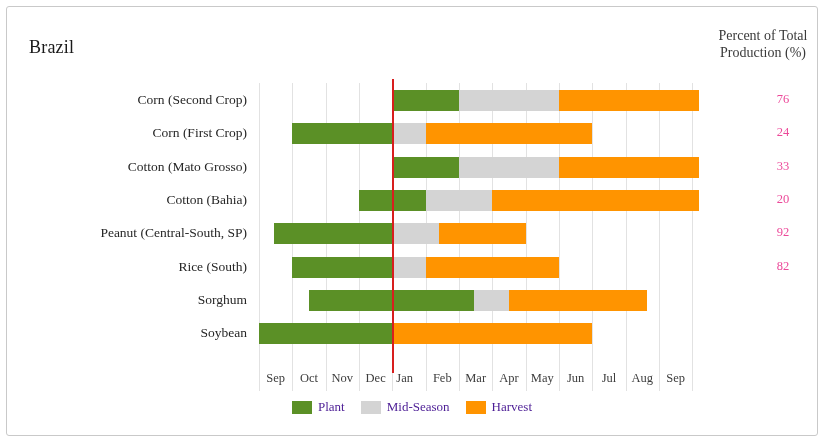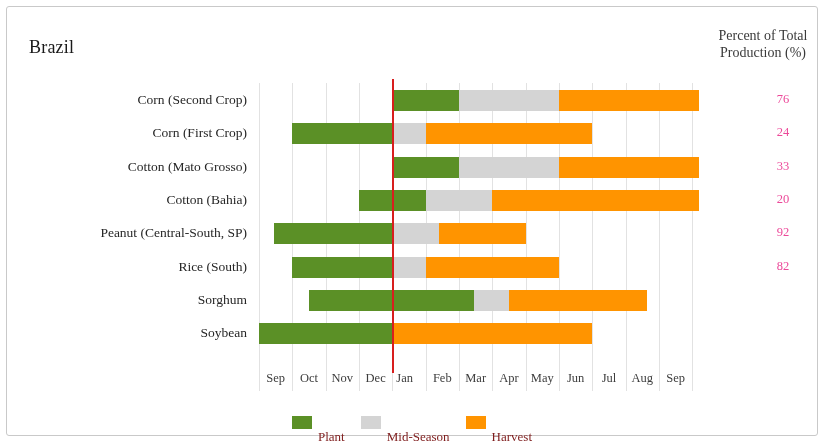--- a/index.html
+++ b/index.html
@@ -146,22 +146,21 @@
     align-items: center;
     gap: 6px;
   }
   .swatch {
     width: 20px;
     height: 13px;
     display: inline-block;
   }
   .legend-label {
     font-size: 13px;
-    color: #7f1d1d;
-    margin-top: 30px;
+    color: #4c1d95;
   }
 </style>
 </head>
 <body>
 
 <div id="screenshot">
   <div class="card">
 
     <div class="title">Brazil</div>
 

